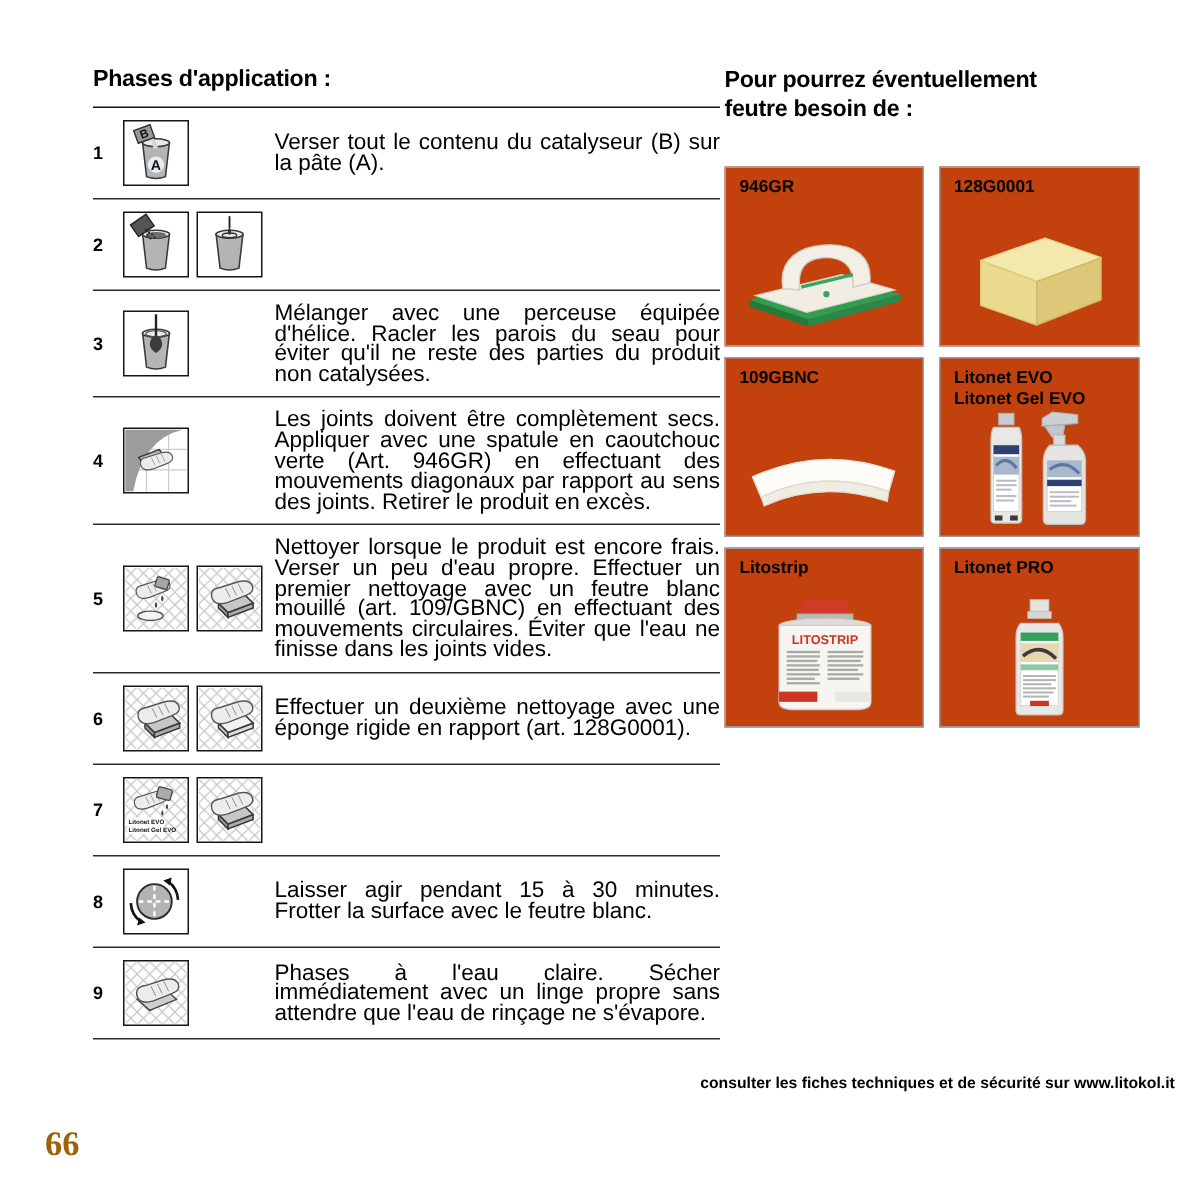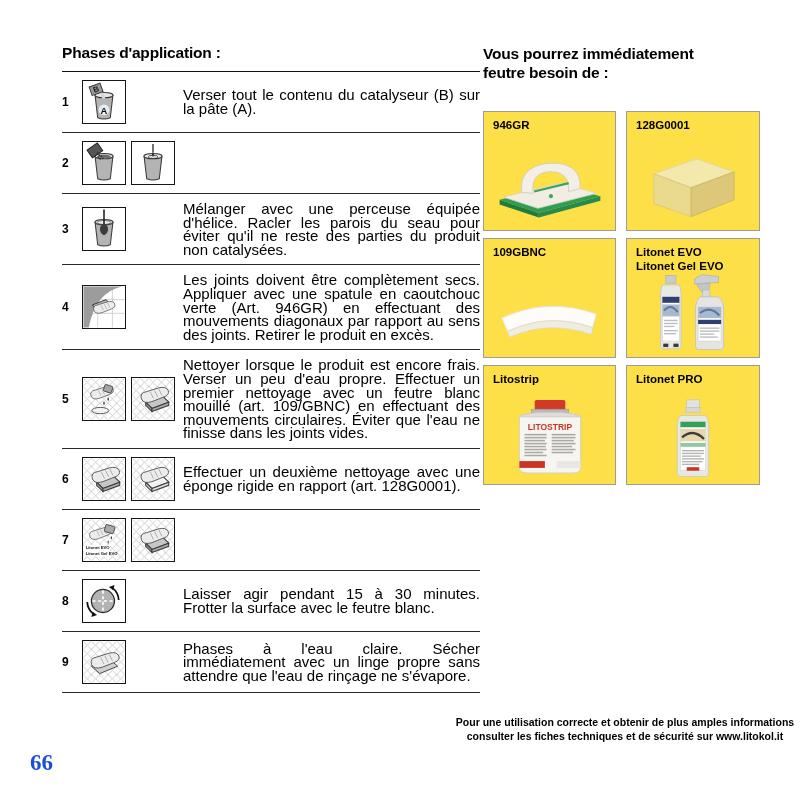--- a/index.html
+++ b/index.html
@@ -16,29 +16,29 @@
   .step-num { width:20px; flex:none; font-weight:bold; font-size:12px; }
   .step-icons { width:98px; flex:none; display:flex; gap:5px; align-items:center; }
   .picto-box { width:44px; height:44px; box-sizing:border-box; border:1.8px solid #151515; background:#fff; flex:none; }
   .picto { width:100%; height:100%; display:block; }
   .step-text { flex:1; font-size:15px; line-height:13.6px; text-align:justify; padding-left:3px; }
 
   
   .right-col { position:absolute; left:483px; top:44px; width:282px; }
   .right-title { font-size:15.5px; font-weight:bold; line-height:19px; letter-spacing:-0.2px; }
   .grid { margin-top:29px; display:grid; grid-template-columns:133px 134px; column-gap:10px; row-gap:7px; }
-  .cell { height:120px; box-sizing:border-box; border:1px solid #9c9c9c; background:#fde047; position:relative; }
+  .cell { height:120px; box-sizing:border-box; border:1px solid #9c9c9c; background:#c2410c; position:relative; }
   .cell-label { position:absolute; top:7px; left:9px; font-size:11.5px; font-weight:bold; line-height:13.5px; }
   .cell-img { position:absolute; left:50%; transform:translateX(-50%); bottom:4px; }
 
   
   .footer { position:absolute; left:455px; top:715px; width:340px; text-align:center;
     font-size:10.5px; font-weight:bold; line-height:14px; }
   .page-num { position:absolute; left:30px; top:750px; font-family:"Liberation Serif", serif;
-    font-size:23px; font-weight:bold; color:#1d4ed8; }
+    font-size:23px; font-weight:bold; color:#a16207; }
 </style>
 </head>
 <body>
 
 <svg width="0" height="0" style="position:absolute" aria-hidden="true">
   <defs>
     <pattern id="hatch" width="8" height="8" patternUnits="userSpaceOnUse">
       <path d="M-1 9 L9 -1 M-1 -1 L9 9" stroke="#c6c6c6" stroke-width="0.8" fill="none"></path>
     </pattern>
     <g id="bucketg">
@@ -242,21 +242,21 @@
             <use href="#handg" transform="translate(1,1) scale(1.02)"></use>
           </svg>
         </div>
       </div>
       <div class="step-text">Phases à l'eau claire. Sécher immédiatement avec un linge propre sans attendre que l'eau de rinçage ne s'évapore.</div>
     </div>
   </div>
 
   <div class="right-col">
     <div class="right-title">
-      <div>Vous pourrez immédiatement</div>
+      <div>Pour pourrez éventuellement</div>
       <div>feutre besoin de :</div>
     </div>
 
     <div class="grid">
 
       <div class="cell">
         <div class="cell-label">946GR</div>
         <svg class="cell-img" width="116" height="84" viewBox="0 0 120 90">
           <polygon points="6,62 72,46 114,58 48,76" fill="#2f9e53"></polygon>
           <polygon points="6,62 48,76 48,81 6,67" fill="#1f7c3c"></polygon>
@@ -373,19 +373,18 @@
               <rect x="46" y="83.5" width="22" height="1.8"></rect>
           </g>
           <rect x="52" y="88" width="16" height="4.5" fill="#cc3524"></rect>
         </svg>
       </div>
 
     </div>
   </div>
 
   <div class="footer">
-    <div>Pour une utilisation correcte et obtenir de plus amples informations</div>
     <div>consulter les fiches techniques et de sécurité sur www.litokol.it</div>
   </div>
 
   <div class="page-num">66</div>
 
 </div>
 
 </body></html>

